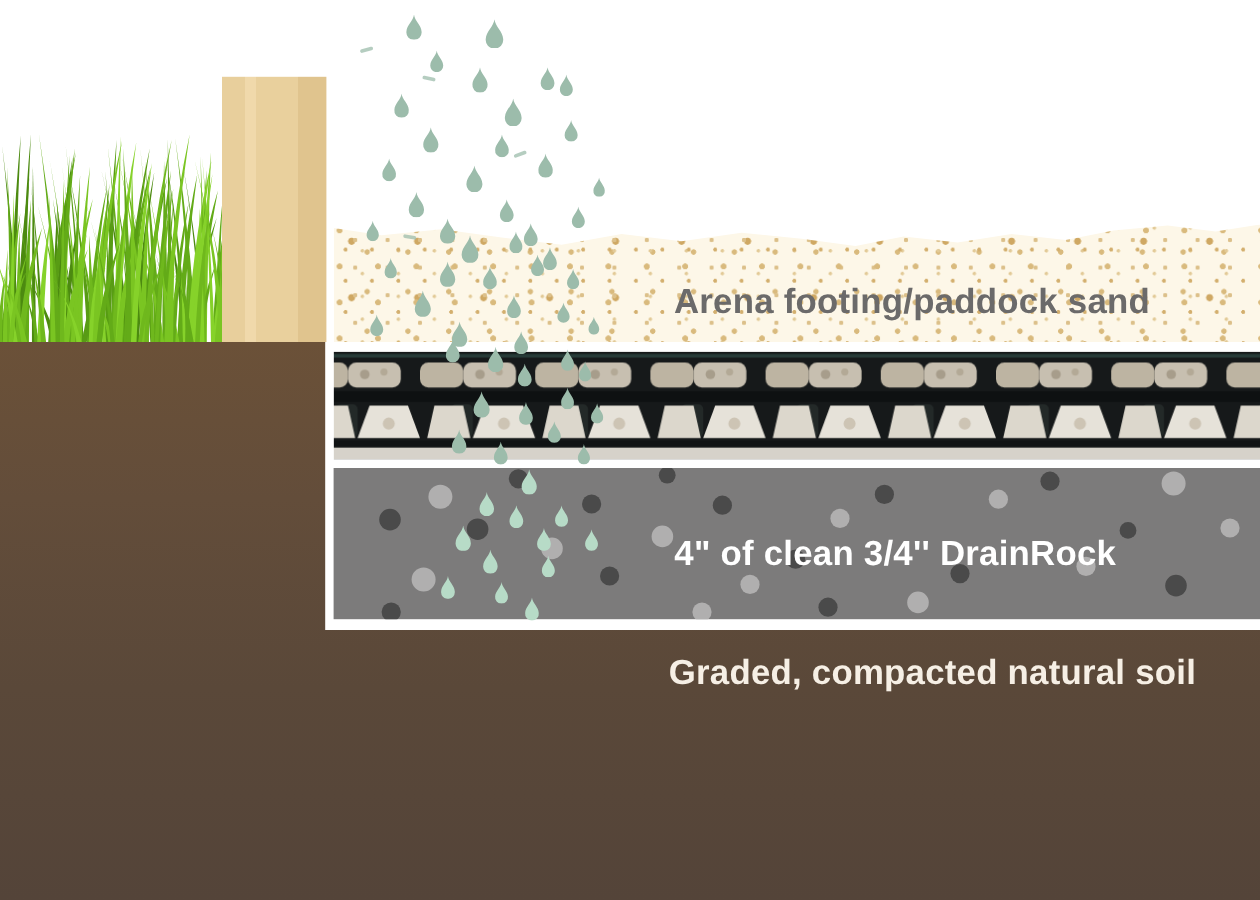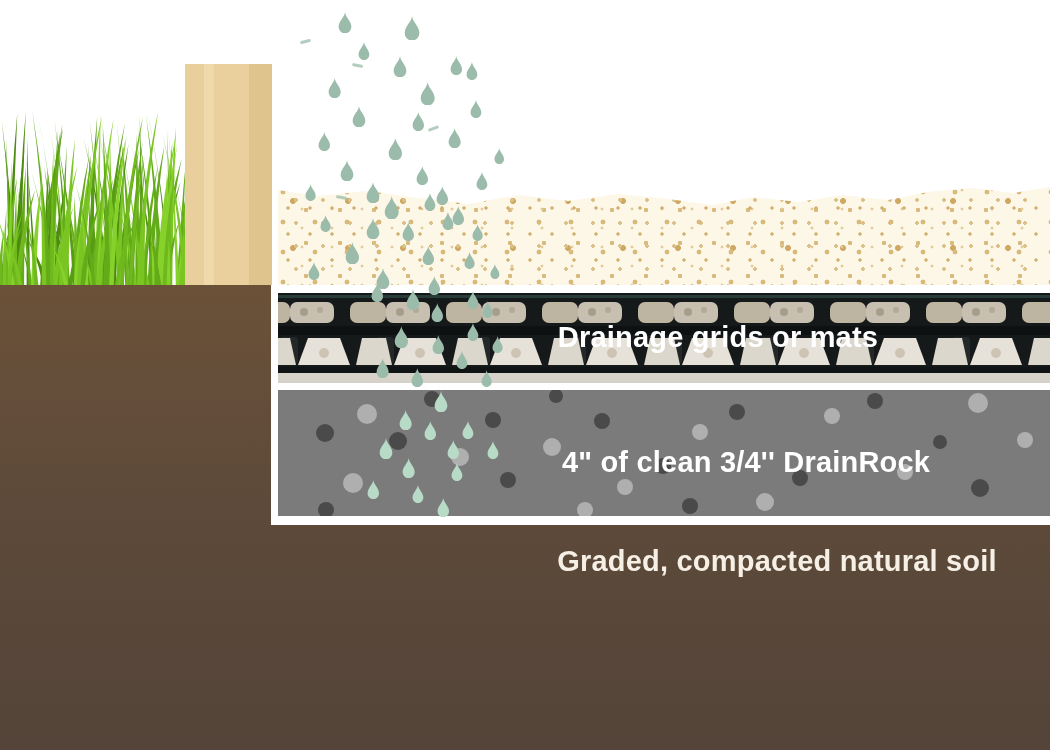--- a/index.html
+++ b/index.html
@@ -453,17 +453,17 @@
       </svg>
       <svg width="12.6" height="18.900000000000002" viewBox="0 0 14 21" class="drop" style="left: 437px; top: 498px;">
         <path d="M7 0C7.5 5.2 13.1 8.9 13.3 14.2A6.35 6.35 0 1 1 .7 14.2C.9 8.9 6.5 5.2 7 0Z" fill="#b7dbc7"></path>
       </svg>
       <div class="fleck" style="left: 300px; top: 40px; width: 11px; height: 3px; background: rgb(156, 188, 171); opacity: 0.75; transform: rotate(-15deg);"></div>
       <div class="fleck" style="left: 352px; top: 64px; width: 11px; height: 3px; background: rgb(156, 188, 171); opacity: 0.75; transform: rotate(12deg);"></div>
       <div class="fleck" style="left: 428px; top: 127px; width: 11px; height: 3px; background: rgb(156, 188, 171); opacity: 0.75; transform: rotate(-20deg);"></div>
       <div class="fleck" style="left: 336px; top: 196px; width: 11px; height: 3px; background: rgb(156, 188, 171); opacity: 0.75; transform: rotate(10deg);"></div>
     </div>
 
-  <div class="lbl lbl-drainage">Drainage grids or mats</div>
+  <div class="lbl lbl-sand">Arena footing/paddock sand</div>
   <div class="lbl lbl-rock">4" of clean 3/4'' DrainRock</div>
   <div class="lbl lbl-soil">Graded, compacted natural soil</div>
 
 </div>
 
 </body></html>

